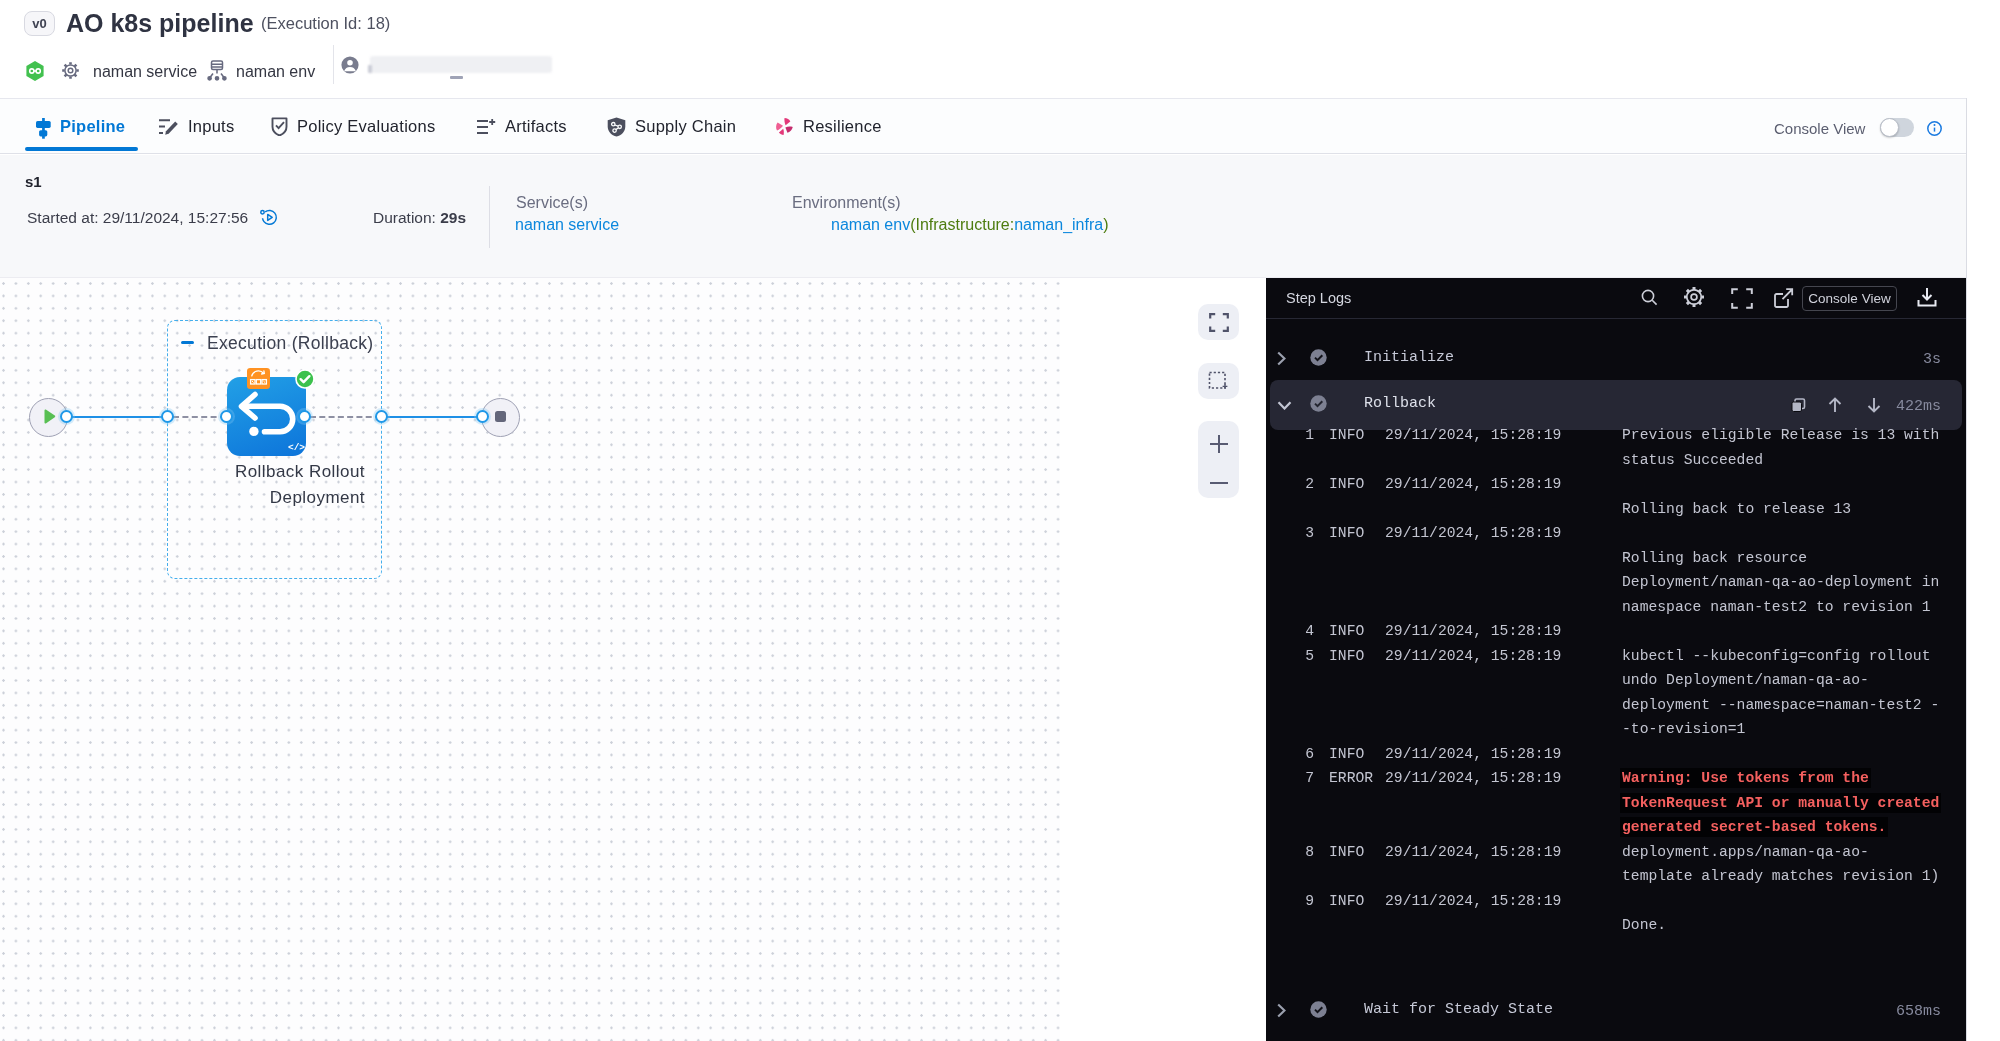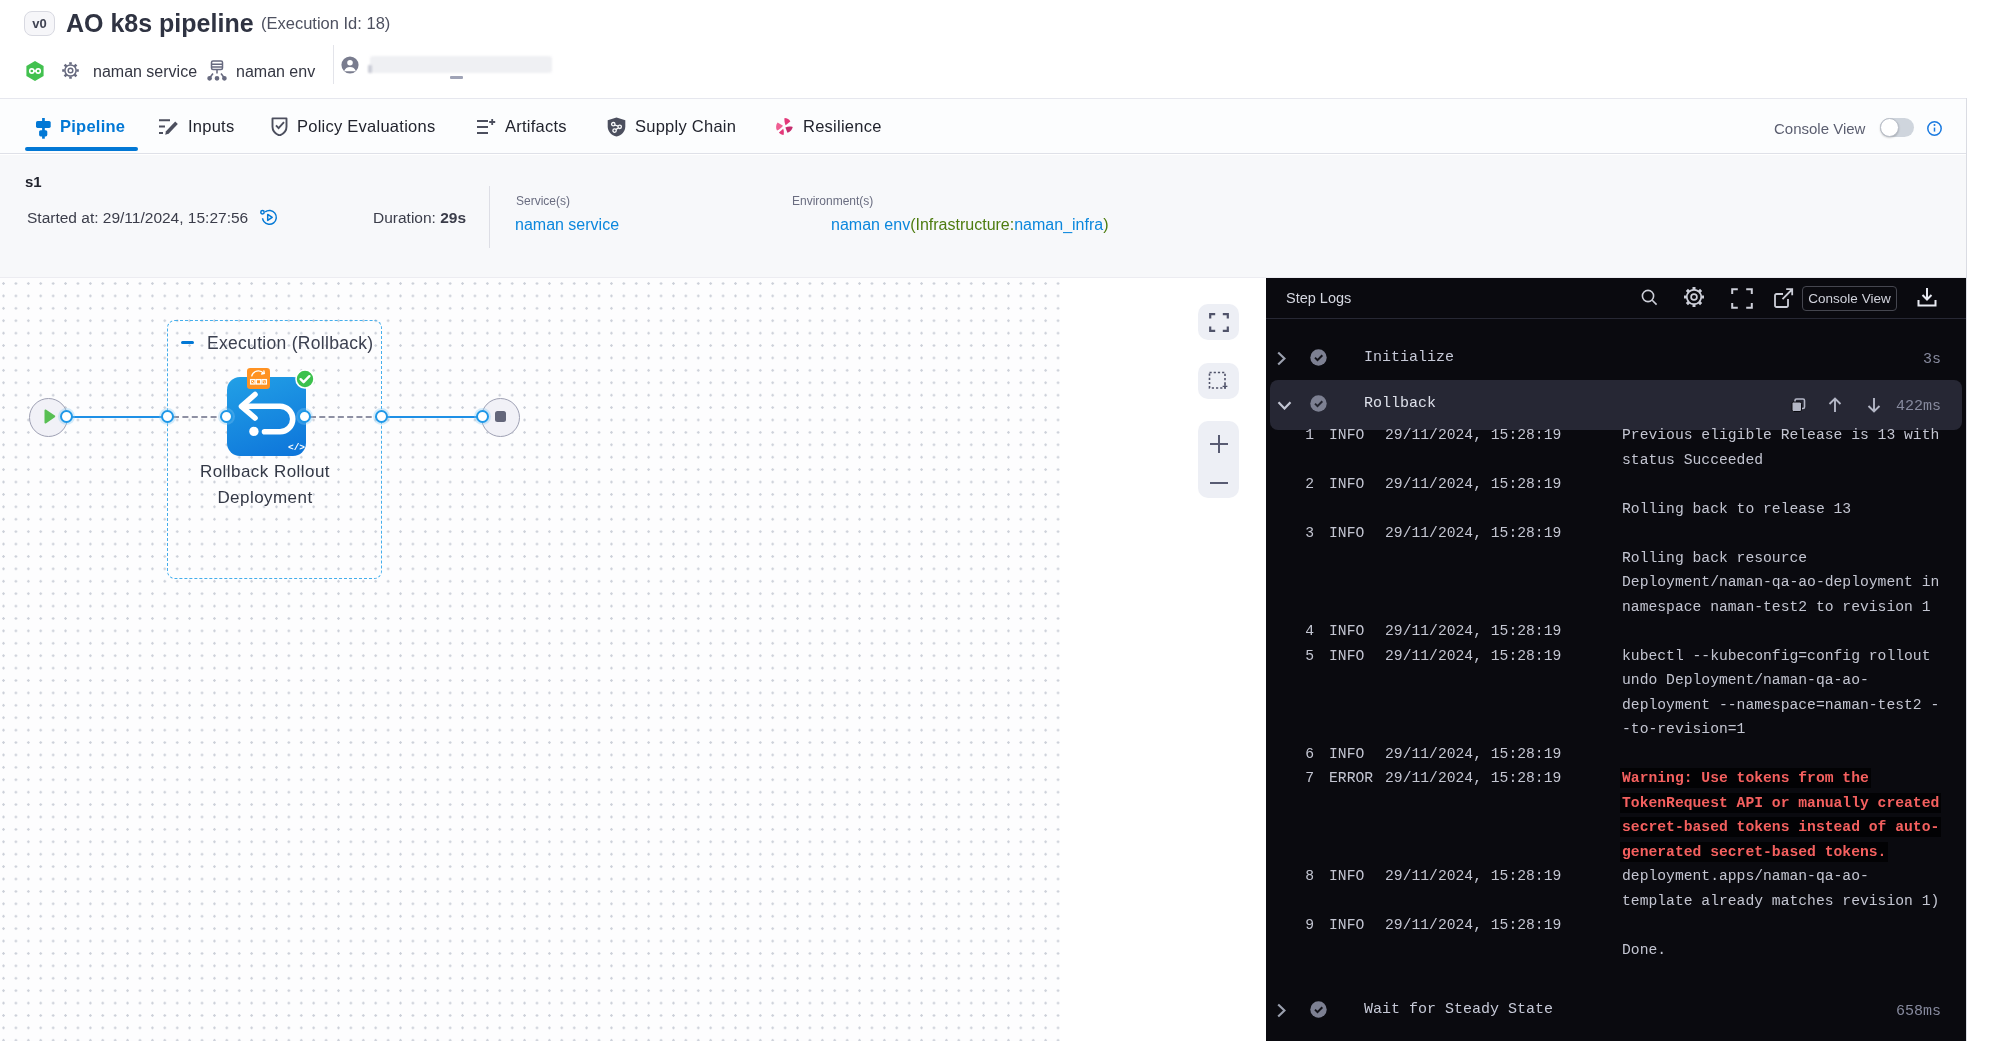--- a/index.html
+++ b/index.html
@@ -19,37 +19,37 @@
 #tabbar { position:absolute; left:0; top:98px; width:2000px; height:56px; background:#fcfdfe; border-top:1px solid #e6e7ee; border-bottom:1px solid #dfe1e8; }
 .tab { position:absolute; top:0; height:55px; display:flex; align-items:center; gap:9px; font-size:16.5px; letter-spacing:.25px; color:#22242e; }
 .tab svg { display:block; }
 #tab-underline { position:absolute; left:25px; top:48px; width:113px; height:4px; background:#0278d5; border-radius:2px; }
 #cv-lab { position:absolute; left:1774px; top:21px; font-size:15px; color:#5b5e70; }
 #cv-tog { position:absolute; left:1880px; top:19px; width:34px; height:19px; background:#cfd5dd; border-radius:10px; }
 #cv-tog .knob { position:absolute; left:0px; top:0px; width:19px; height:19px; border-radius:50%; background:#fff; border:1px solid #b9bec8; box-shadow:0 1px 2px rgba(0,0,0,.2); }
 
 #stagebar { position:absolute; left:0; top:155px; width:2000px; height:123px; background:#f7f8fa; border-bottom:1px solid #ececf1; }
 #s1 { position:absolute; left:25px; top:18px; font-size:15px; font-weight:700; color:#22242e; }
-.sb-lab { position:absolute; top:39px; font-size:12px; color:#6a6d80; }
+.sb-lab { position:absolute; top:39px; font-size:16px; color:#6a6d80; }
 .sb-val { position:absolute; top:61px; font-size:16px; }
 #sb-div { position:absolute; left:489px; top:31px; width:1px; height:62px; background:#dddee5; }
 .link { color:#0b87dd; }
 .gtxt { color:#4d7c0f;margin-top:14px; }
 
 #canvas { position:absolute; left:0; top:278px; width:1060px; height:763px; background:#fdfdfe;
   background-image:radial-gradient(circle,#ccd0d9 0.95px,rgba(204,208,217,0) 1.45px); background-size:12.42px 12.42px; background-position:-2.7px -0.7px; }
 .bignode { position:absolute; width:39px; height:39px; border-radius:50%; background:#f1f1f7; border:1.5px solid #9fa1b4; }
 .port { position:absolute; width:13px; height:13px; border-radius:50%; background:#fff; border:2.6px solid #1f98e8; box-shadow:0 0 0 2px rgba(130,200,244,.33); }
 .blueline { position:absolute; height:2.6px; background:#1f90e6; top:137.7px; }
 .dashline { position:absolute; height:0; border-top:2.6px dashed #8e90a3; top:137.7px; }
 #execbox { position:absolute; left:167px; top:42px; width:215px; height:259px; border:1.6px dashed #44aeec; border-radius:8px; }
 #execlab { position:absolute; left:207px; top:55px; font-size:17.5px; letter-spacing:0.3px; color:#3c4050; }
 #execminus { position:absolute; left:181px; top:63px; width:13px; height:3.4px; border-radius:2px; background:#0278d5; }
 #node { position:absolute; left:227px; top:99px; width:78.5px; height:78.5px; border-radius:13px; background:linear-gradient(160deg,#22a0e6 0%,#0d74da 100%); }
-#nodelab { position:absolute; left:165px; top:181px; width:200px; text-align:center; font-size:17px; letter-spacing:0.45px; color:#333846; line-height:26px; }
+#nodelab { position:absolute; left:165px; top:181px; width:200px; text-align:right; font-size:17px; letter-spacing:0.45px; color:#333846; line-height:26px; }
 #badge-o { position:absolute; left:19.5px; top:-9.5px; }
 #badge-g { position:absolute; right:-9px; top:-8.5px; }
 .ctlbtn { position:absolute; left:1198px; width:41px; background:#edeff5; border-radius:10px; display:flex; flex-direction:column; align-items:center; justify-content:space-around; }
 
 #gutter { position:absolute; left:1966px; top:98px; width:34px; height:943px; background:#fff; border-left:1px solid #dadce3; }
 
 #panel { position:absolute; left:1266px; top:278px; width:700px; height:763px; background:#0a0a0f; font-family:"Liberation Mono",monospace; }
 #phdr { position:absolute; left:0; top:0; width:700px; height:41px; border-bottom:1px solid #272834; }
 #phdr .t { position:absolute; left:20px; top:12px; font-size:14.5px; color:#d5d7e0; font-family:"Liberation Sans",sans-serif; }
 .picon { position:absolute; top:0; }
@@ -366,21 +366,20 @@
   <div class="ll"><span class="msg">Deployment/naman-qa-ao-deployment in</span></div>
   <div class="ll"><span class="msg">namespace naman-test2 to revision 1</span></div>
   <div class="ll"><span class="ln">4</span><span class="lv">INFO</span><span class="ts">29/11/2024, 15:28:19</span></div>
   <div class="ll"><span class="ln">5</span><span class="lv">INFO</span><span class="ts">29/11/2024, 15:28:19</span><span class="msg">kubectl --kubeconfig=config rollout</span></div>
   <div class="ll"><span class="msg">undo Deployment/naman-qa-ao-</span></div>
   <div class="ll"><span class="msg">deployment --namespace=naman-test2 -</span></div>
   <div class="ll"><span class="msg">-to-revision=1</span></div>
   <div class="ll"><span class="ln">6</span><span class="lv">INFO</span><span class="ts">29/11/2024, 15:28:19</span></div>
   <div class="ll"><span class="ln">7</span><span class="lv">ERROR</span><span class="ts">29/11/2024, 15:28:19</span><span class="msg err">Warning: Use tokens from the</span></div>
   <div class="ll"><span class="msg err">TokenRequest API or manually created</span></div>
-  <div class="ll"><span class="msg err">secret-based tokens instead of auto-</span></div>
   <div class="ll"><span class="msg err">generated secret-based tokens.</span></div>
   <div class="ll"><span class="ln">8</span><span class="lv">INFO</span><span class="ts">29/11/2024, 15:28:19</span><span class="msg">deployment.apps/naman-qa-ao-</span></div>
   <div class="ll"><span class="msg">template already matches revision 1)</span></div>
   <div class="ll"><span class="ln">9</span><span class="lv">INFO</span><span class="ts">29/11/2024, 15:28:19</span></div>
   <div class="ll"><span class="msg">Done.</span></div>
   </div>
   <div class="srow" style="top:713px">
     <svg class="chev" width="9" height="15" viewBox="0 0 9 15">
           <path d="M1.2 1.5 L7.5 7.5 L1.2 13.5" fill="none" stroke="#9ba0ae" stroke-width="2.2"></path>
         </svg>

